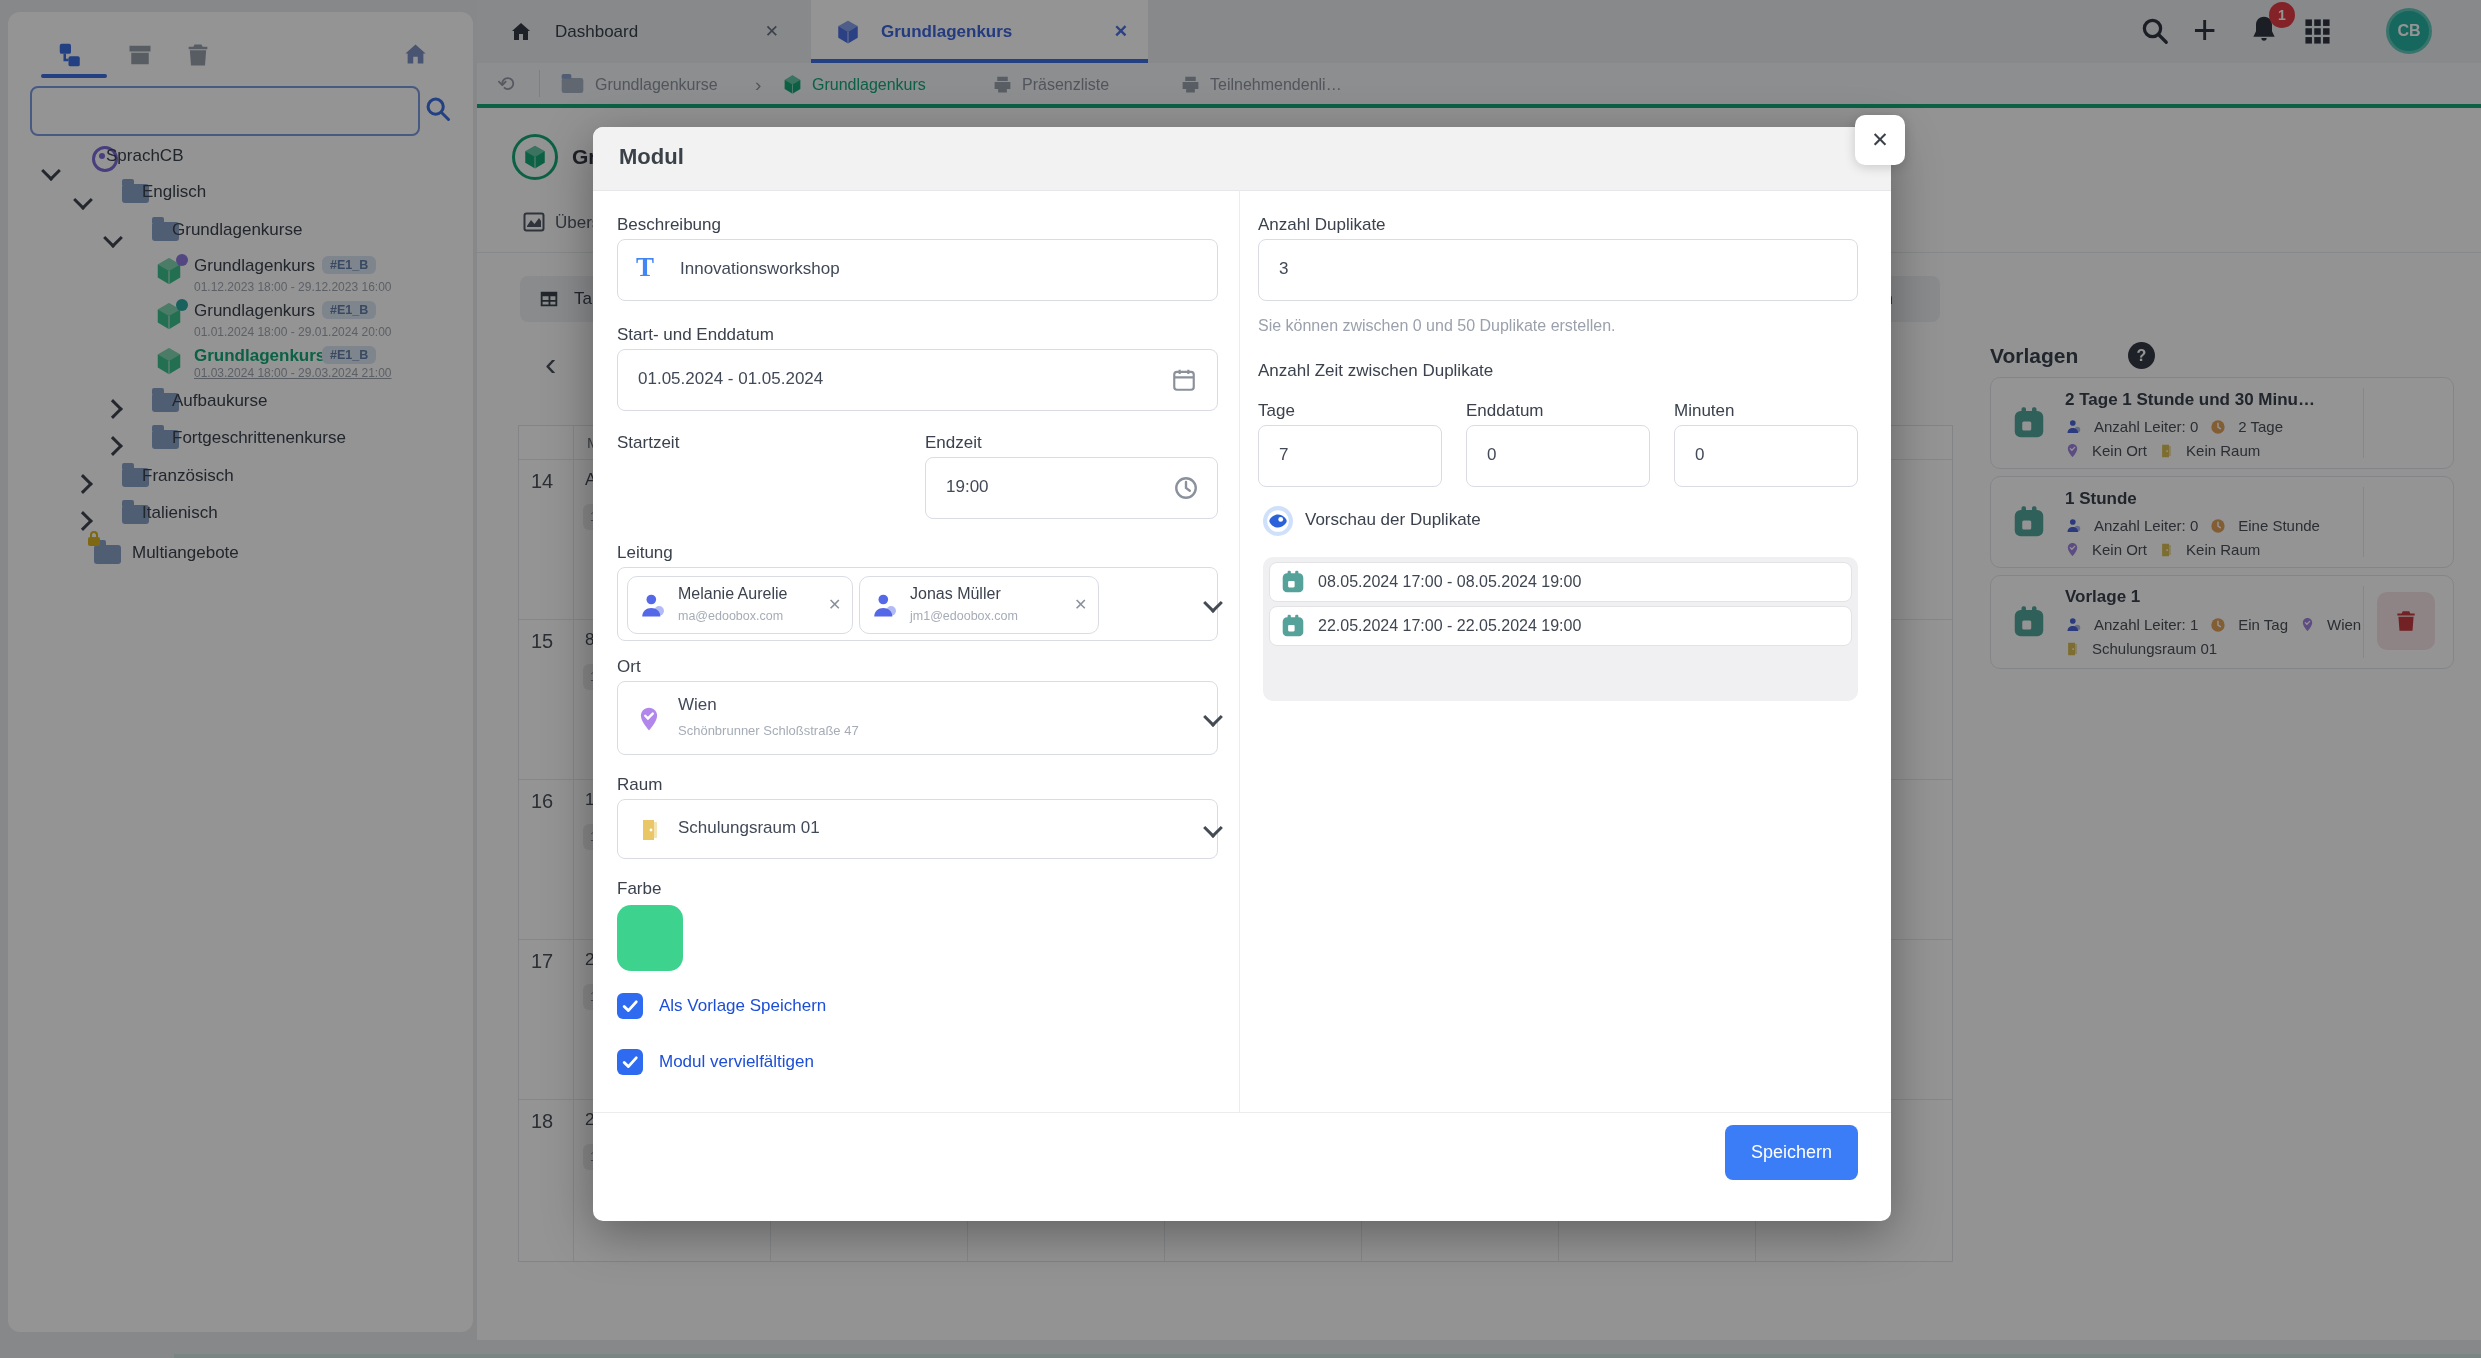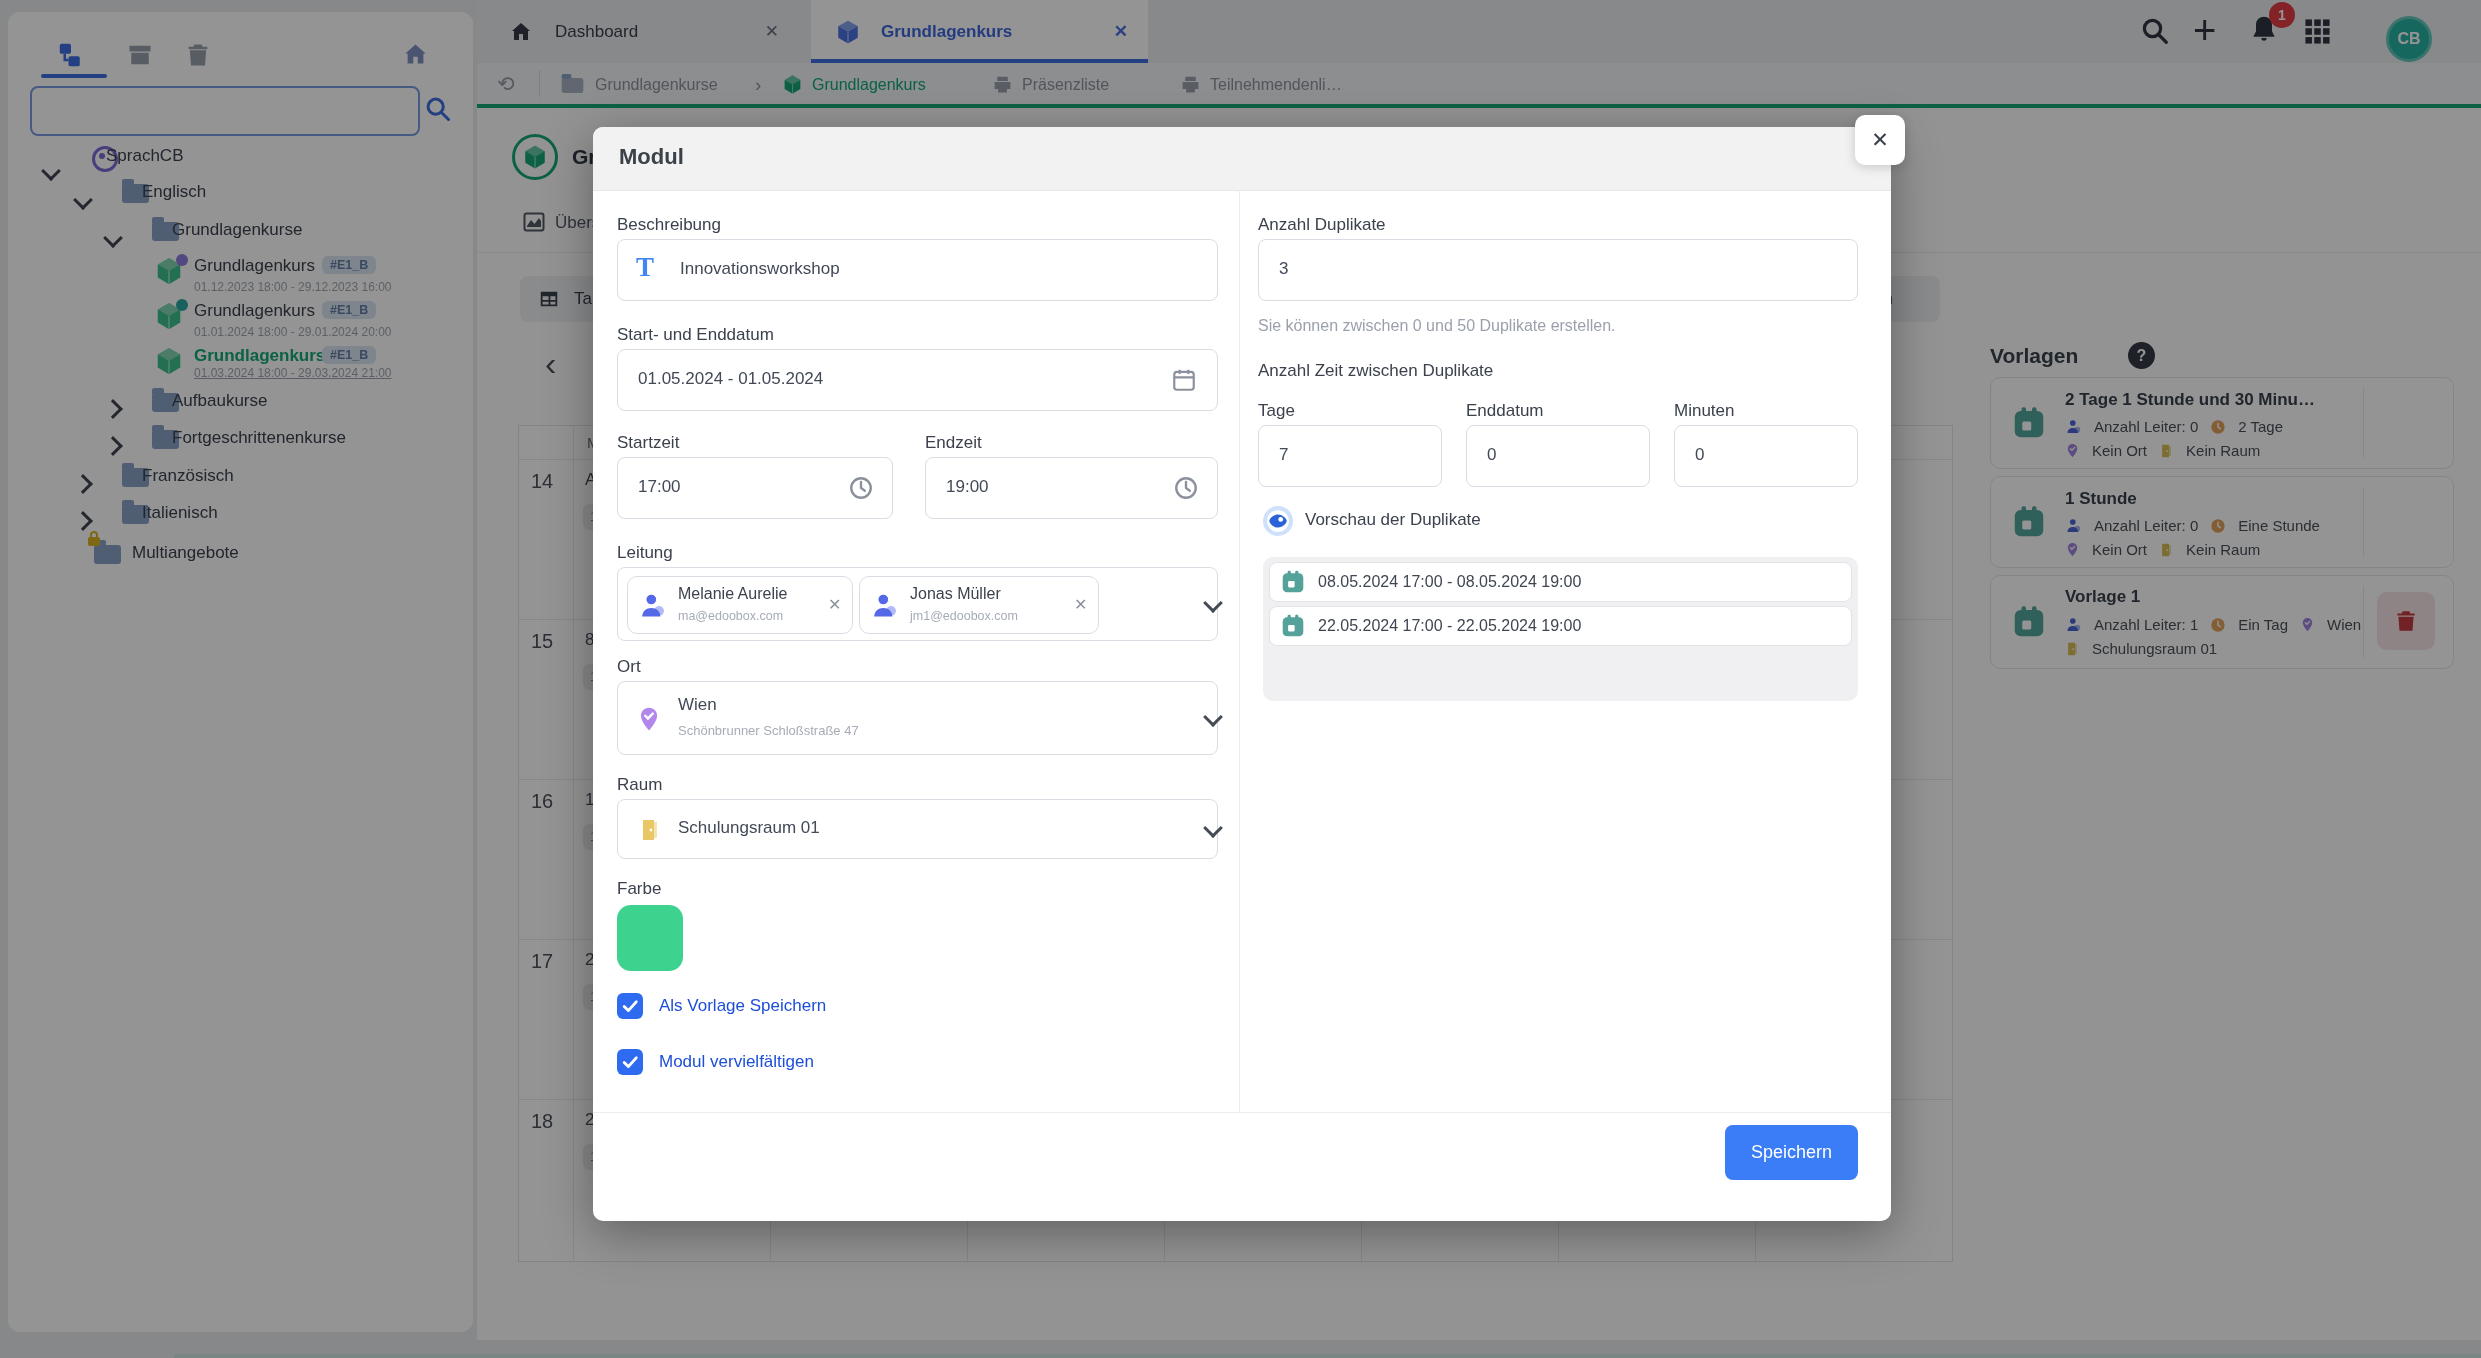--- a/index.html
+++ b/index.html
@@ -297,21 +297,21 @@
         <use href="#i-search"></use>
       </svg>
     <div class="abs topicon" style="left:1716px;top:8px;font-size:40px;font-weight:300;">+</div>
     <svg class="abs ic topicon" style="left:1771px;top:14px;" width="32" height="32">
         <use href="#i-bell"></use>
       </svg>
     <div class="abs bell-badge" style="left:1792px;top:2px;">1</div>
     <svg class="abs ic topicon" style="left:1826px;top:17px;" width="29" height="29">
         <use href="#i-grid9"></use>
       </svg>
-    <div class="abs avatar" style="left:1909px;top:16px;">CB</div>
+    <div class="abs avatar" style="left:1909px;top:8px;">CB</div>
   </div>
 
   <div class="abs crumbbar">
     <span class="abs" style="left:20px;top:9px;font-size:21px;color:#949aa5;">⟲</span>
     <div class="abs" style="left:62px;top:7px;width:1px;height:27px;background:#d8dbe0;"></div>
     <span class="folder abs" style="left:82px;top:13px;transform:scale(.8);background:#a8b2c2;"></span>
     <span class="abs crumb" style="left:118px;top:13px;">Grundlagenkurse</span>
     <span class="abs crumb" style="left:278px;top:11px;font-size:19px;">›</span>
     <svg class="abs ic" style="left:305px;top:11px;color:#16a878;" width="21" height="21">
         <use href="#i-cube"></use>
@@ -502,26 +502,20 @@
     <span class="abs lbl" style="left:24px;top:198px;">Start- und Enddatum</span>
     <div class="abs inp" style="left:24px;top:222px;width:601px;height:62px;">
       <span class="abs inp-text" style="left:20px;top:19px;">01.05.2024 - 01.05.2024</span>
       <svg class="ic abs" style="left:553px;top:17px;color:#8b919c" width="26" height="26">
           <use href="#i-cal-line"></use>
         </svg>
     </div>
 
     <span class="abs lbl" style="left:24px;top:306px;">Startzeit</span>
     <span class="abs lbl" style="left:332px;top:306px;">Endzeit</span>
-    <div class="abs inp" style="left:24px;top:330px;width:276px;height:62px;">
-      <span class="abs inp-text" style="left:20px;top:19px;">17:00</span>
-      <svg class="ic abs" style="left:230px;top:17px;color:#8b919c" width="26" height="26">
-          <use href="#i-clock"></use>
-        </svg>
-    </div>
     <div class="abs inp" style="left:332px;top:330px;width:293px;height:62px;">
       <span class="abs inp-text" style="left:20px;top:19px;">19:00</span>
       <svg class="ic abs" style="left:247px;top:17px;color:#8b919c" width="26" height="26">
           <use href="#i-clock"></use>
         </svg>
     </div>
 
     <span class="abs lbl" style="left:24px;top:416px;">Leitung</span>
     <div class="abs inp" style="left:24px;top:440px;width:601px;height:74px;">
       <div class="abs chip" style="left:9px;top:8px;width:224px;height:56px;">

